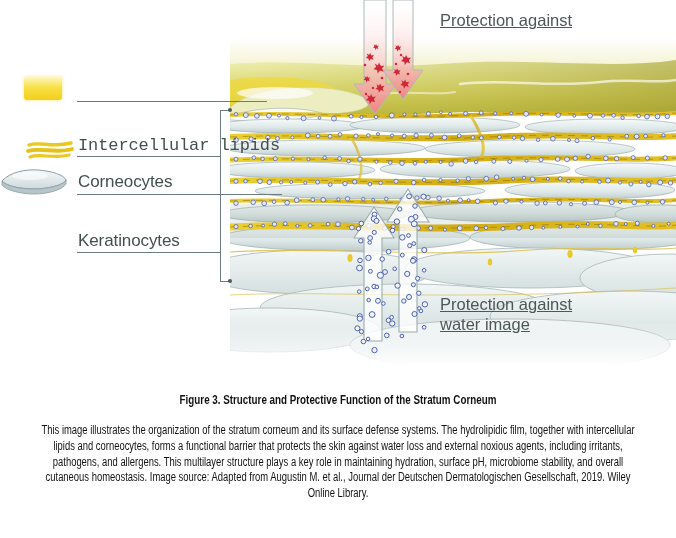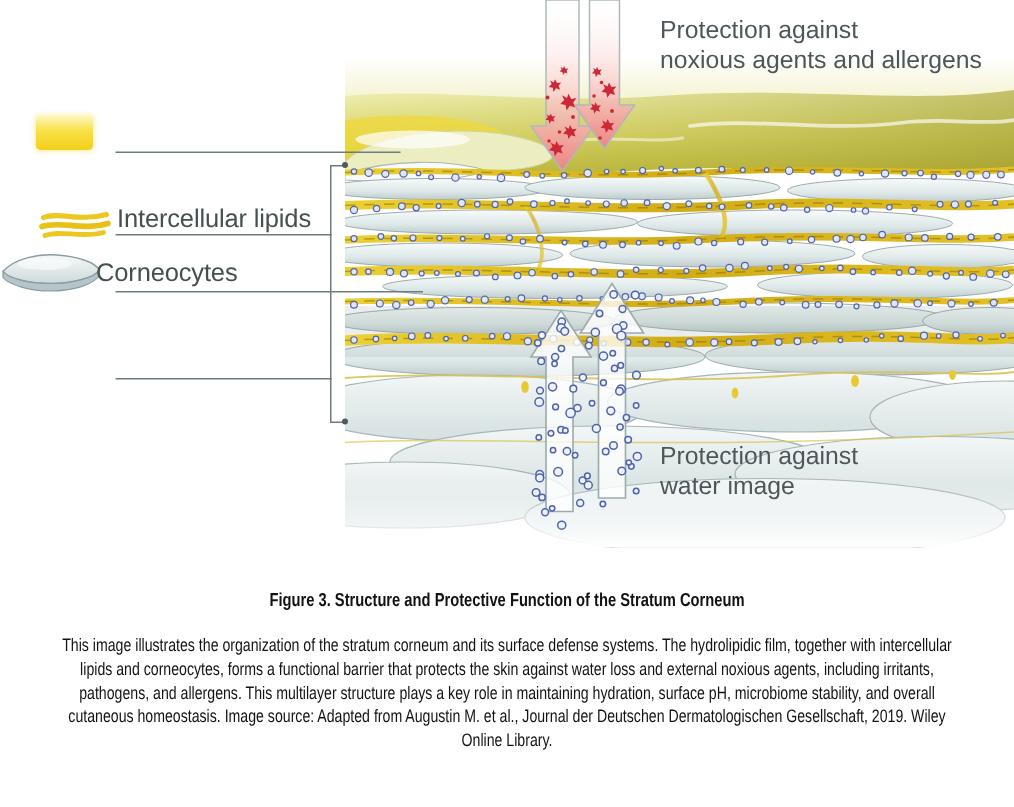--- a/index.html
+++ b/index.html
@@ -15,21 +15,21 @@
   .leader{position:absolute;z-index:3;background:#6d7c7c;height:1px;}
   .leader-v{position:absolute;z-index:3;background:#6d7c7c;width:1px;}
   .arm-dot{position:absolute;z-index:3;width:4px;height:4px;border-radius:50%;background:#4f5c5c;}
   #icon-hydrolipid{position:absolute;left:24px;top:77px;width:38px;height:23px;z-index:2;
       border-radius:3px;filter:blur(.3px);
       background:linear-gradient(180deg,#fdf7c0 0%,#f8e047 45%,#f2cf1a 100%);
       box-shadow:0 0 3px 1px rgba(250,230,120,.55);}
   .icon-svg{position:absolute;z-index:2;}
   
   .annotation{position:absolute;z-index:3;font-size:16.5px;line-height:20px;color:#4d5759;
-              white-space:nowrap;}
+              white-space:nowrap;text-decoration:underline;}
   
   #caption{position:absolute;left:-92px;top:392px;width:860px;z-index:3;text-align:center;
            transform:scaleX(0.785);transform-origin:430px 0;color:#121212;}
   #caption-title{font-size:12.5px;font-weight:bold;line-height:16px;}
   #caption-body{margin-top:15px;font-size:12px;line-height:15.8px;padding:0 46px;}
 </style>
 </head>
 <body>
 
 <div id="canvas">
@@ -470,36 +470,36 @@
       <linearGradient id="gCellIcon" x1="0" y1="0" x2="0" y2="1">
         <stop offset="0" stop-color="#f6f9f9"></stop>
           <stop offset="1" stop-color="#cdd9db"></stop>
       </linearGradient>
     </defs>
     <path d="M2,15 C10,6 26,3 38,4 C52,5 64,9 66,14 C64,19 48,23 34,23 C20,23 6,20 2,15 Z" fill="url(#gCellIcon)" stroke="#8b9da3" stroke-width="1"></path>
     <path d="M2,15 C6,20 20,23 34,23 C48,23 64,19 66,14 L66,18 C62,24 48,28 34,28 C20,28 6,24 2,19 Z" fill="#b6c5c9" stroke="#8b9da3" stroke-width="0.8"></path>
     <ellipse cx="30" cy="10" rx="18" ry="4" fill="#ffffff" opacity="0.55"></ellipse>
   </svg>
 
-  <div class="legend-label" style="left:78px;top:136px;">Intercellular lipids</div>
-  <div class="legend-label" style="left:64px;top:172px;">Corneocytes</div>
+  <div class="legend-label" style="left:78px;top:136px;font-family:Liberation Mono, monospace;">Intercellular lipids</div>
+  <div class="legend-label" style="left:78px;top:172px;">Corneocytes</div>
+  <div class="legend-label" style="left:78px;top:231px;">Keratinocytes</div>
 
   <div class="leader" style="left:77px;top:101px;width:190px;"></div>
   <div class="leader" style="left:77px;top:156px;width:144px;"></div>
   <div class="leader" style="left:77px;top:194px;width:205px;"></div>
   <div class="leader" style="left:77px;top:252px;width:144px;"></div>
   <div class="leader-v" style="left:220px;top:110px;height:172px;"></div>
   <div class="leader" style="left:220px;top:110px;width:10px;"></div>
   <div class="leader" style="left:220px;top:281px;width:10px;"></div>
   <div class="arm-dot" style="left:228px;top:108px;"></div>
   <div class="arm-dot" style="left:228px;top:279px;"></div>
 
   <div class="annotation" style="left:440px;top:10px;">
     <div>Protection against</div>
-    <div>noxious agents and allergens</div>
   </div>
   <div class="annotation" style="left:440px;top:294px;">
     <div>Protection against</div>
     <div>water image</div>
   </div>
 
   <div id="caption">
     <div id="caption-title">Figure 3. Structure and Protective Function of the Stratum Corneum</div>
     <div id="caption-body">This image illustrates the organization of the stratum corneum and its surface defense systems. The hydrolipidic film, together with intercellular lipids and corneocytes, forms a functional barrier that protects the skin against water loss and external noxious agents, including irritants, pathogens, and allergens. This multilayer structure plays a key role in maintaining hydration, surface pH, microbiome stability, and overall cutaneous homeostasis. Image source: Adapted from Augustin M. et al., Journal der Deutschen Dermatologischen Gesellschaft, 2019. Wiley Online Library.</div>
   </div>

